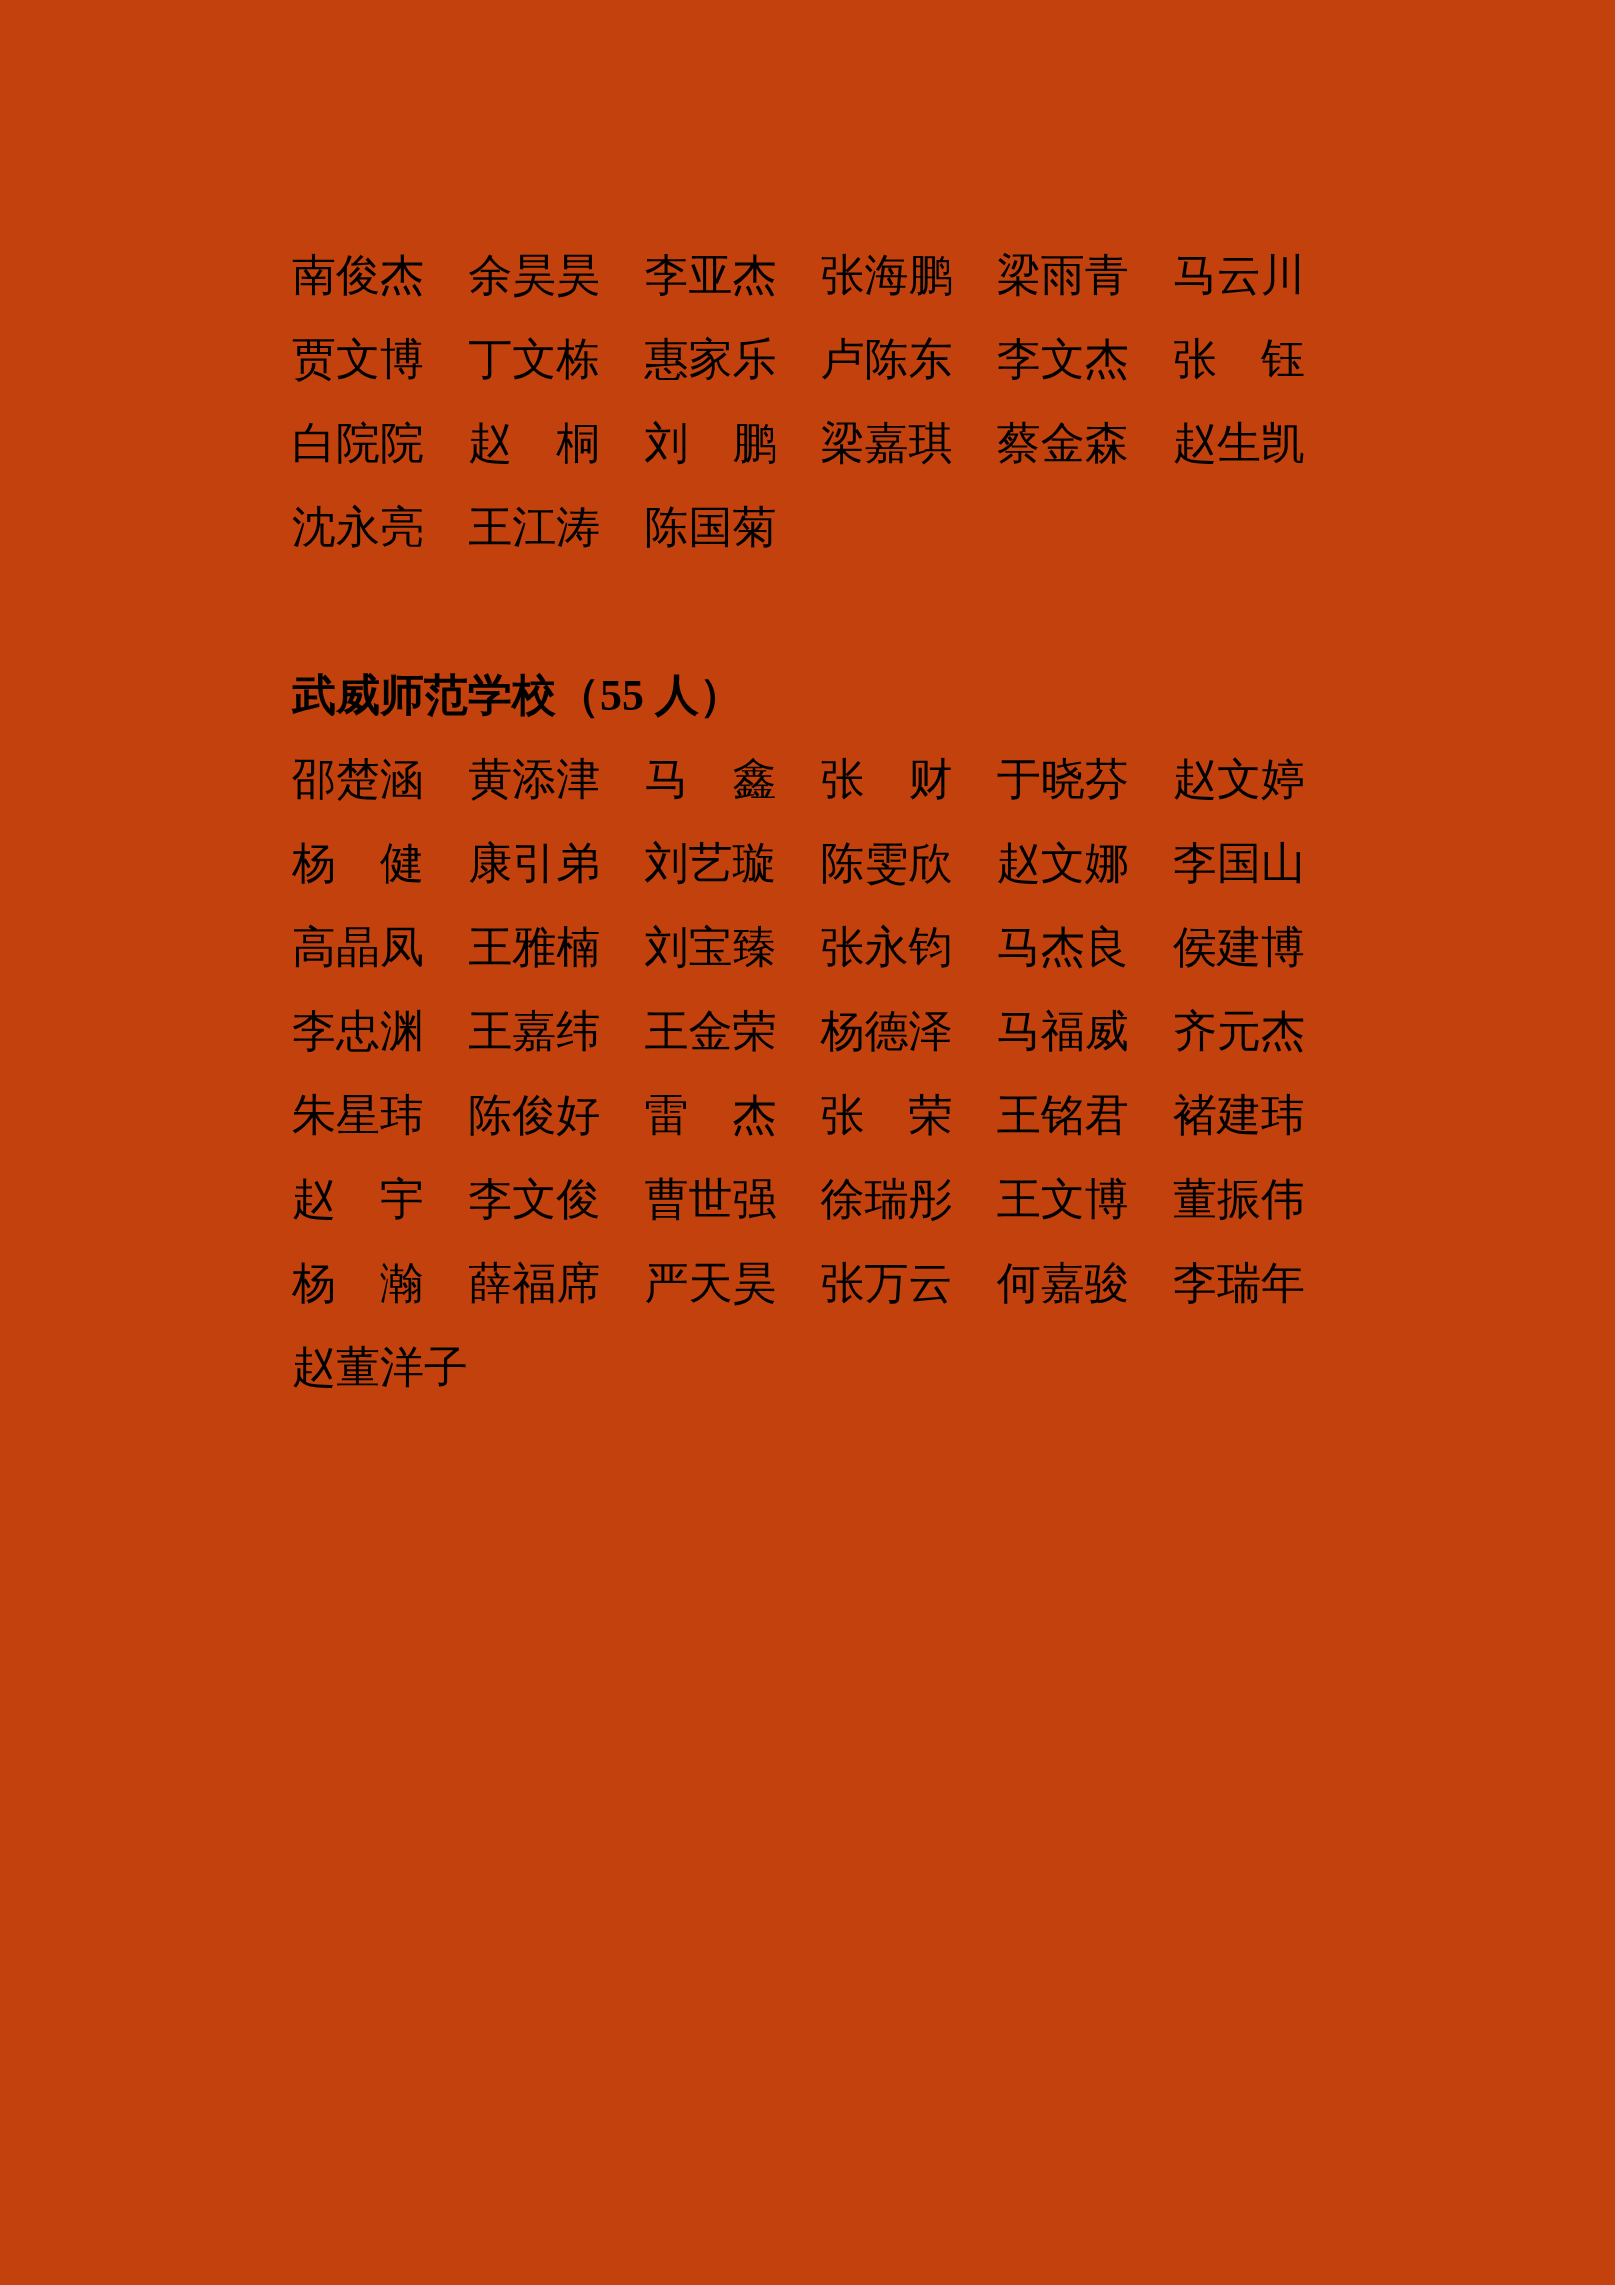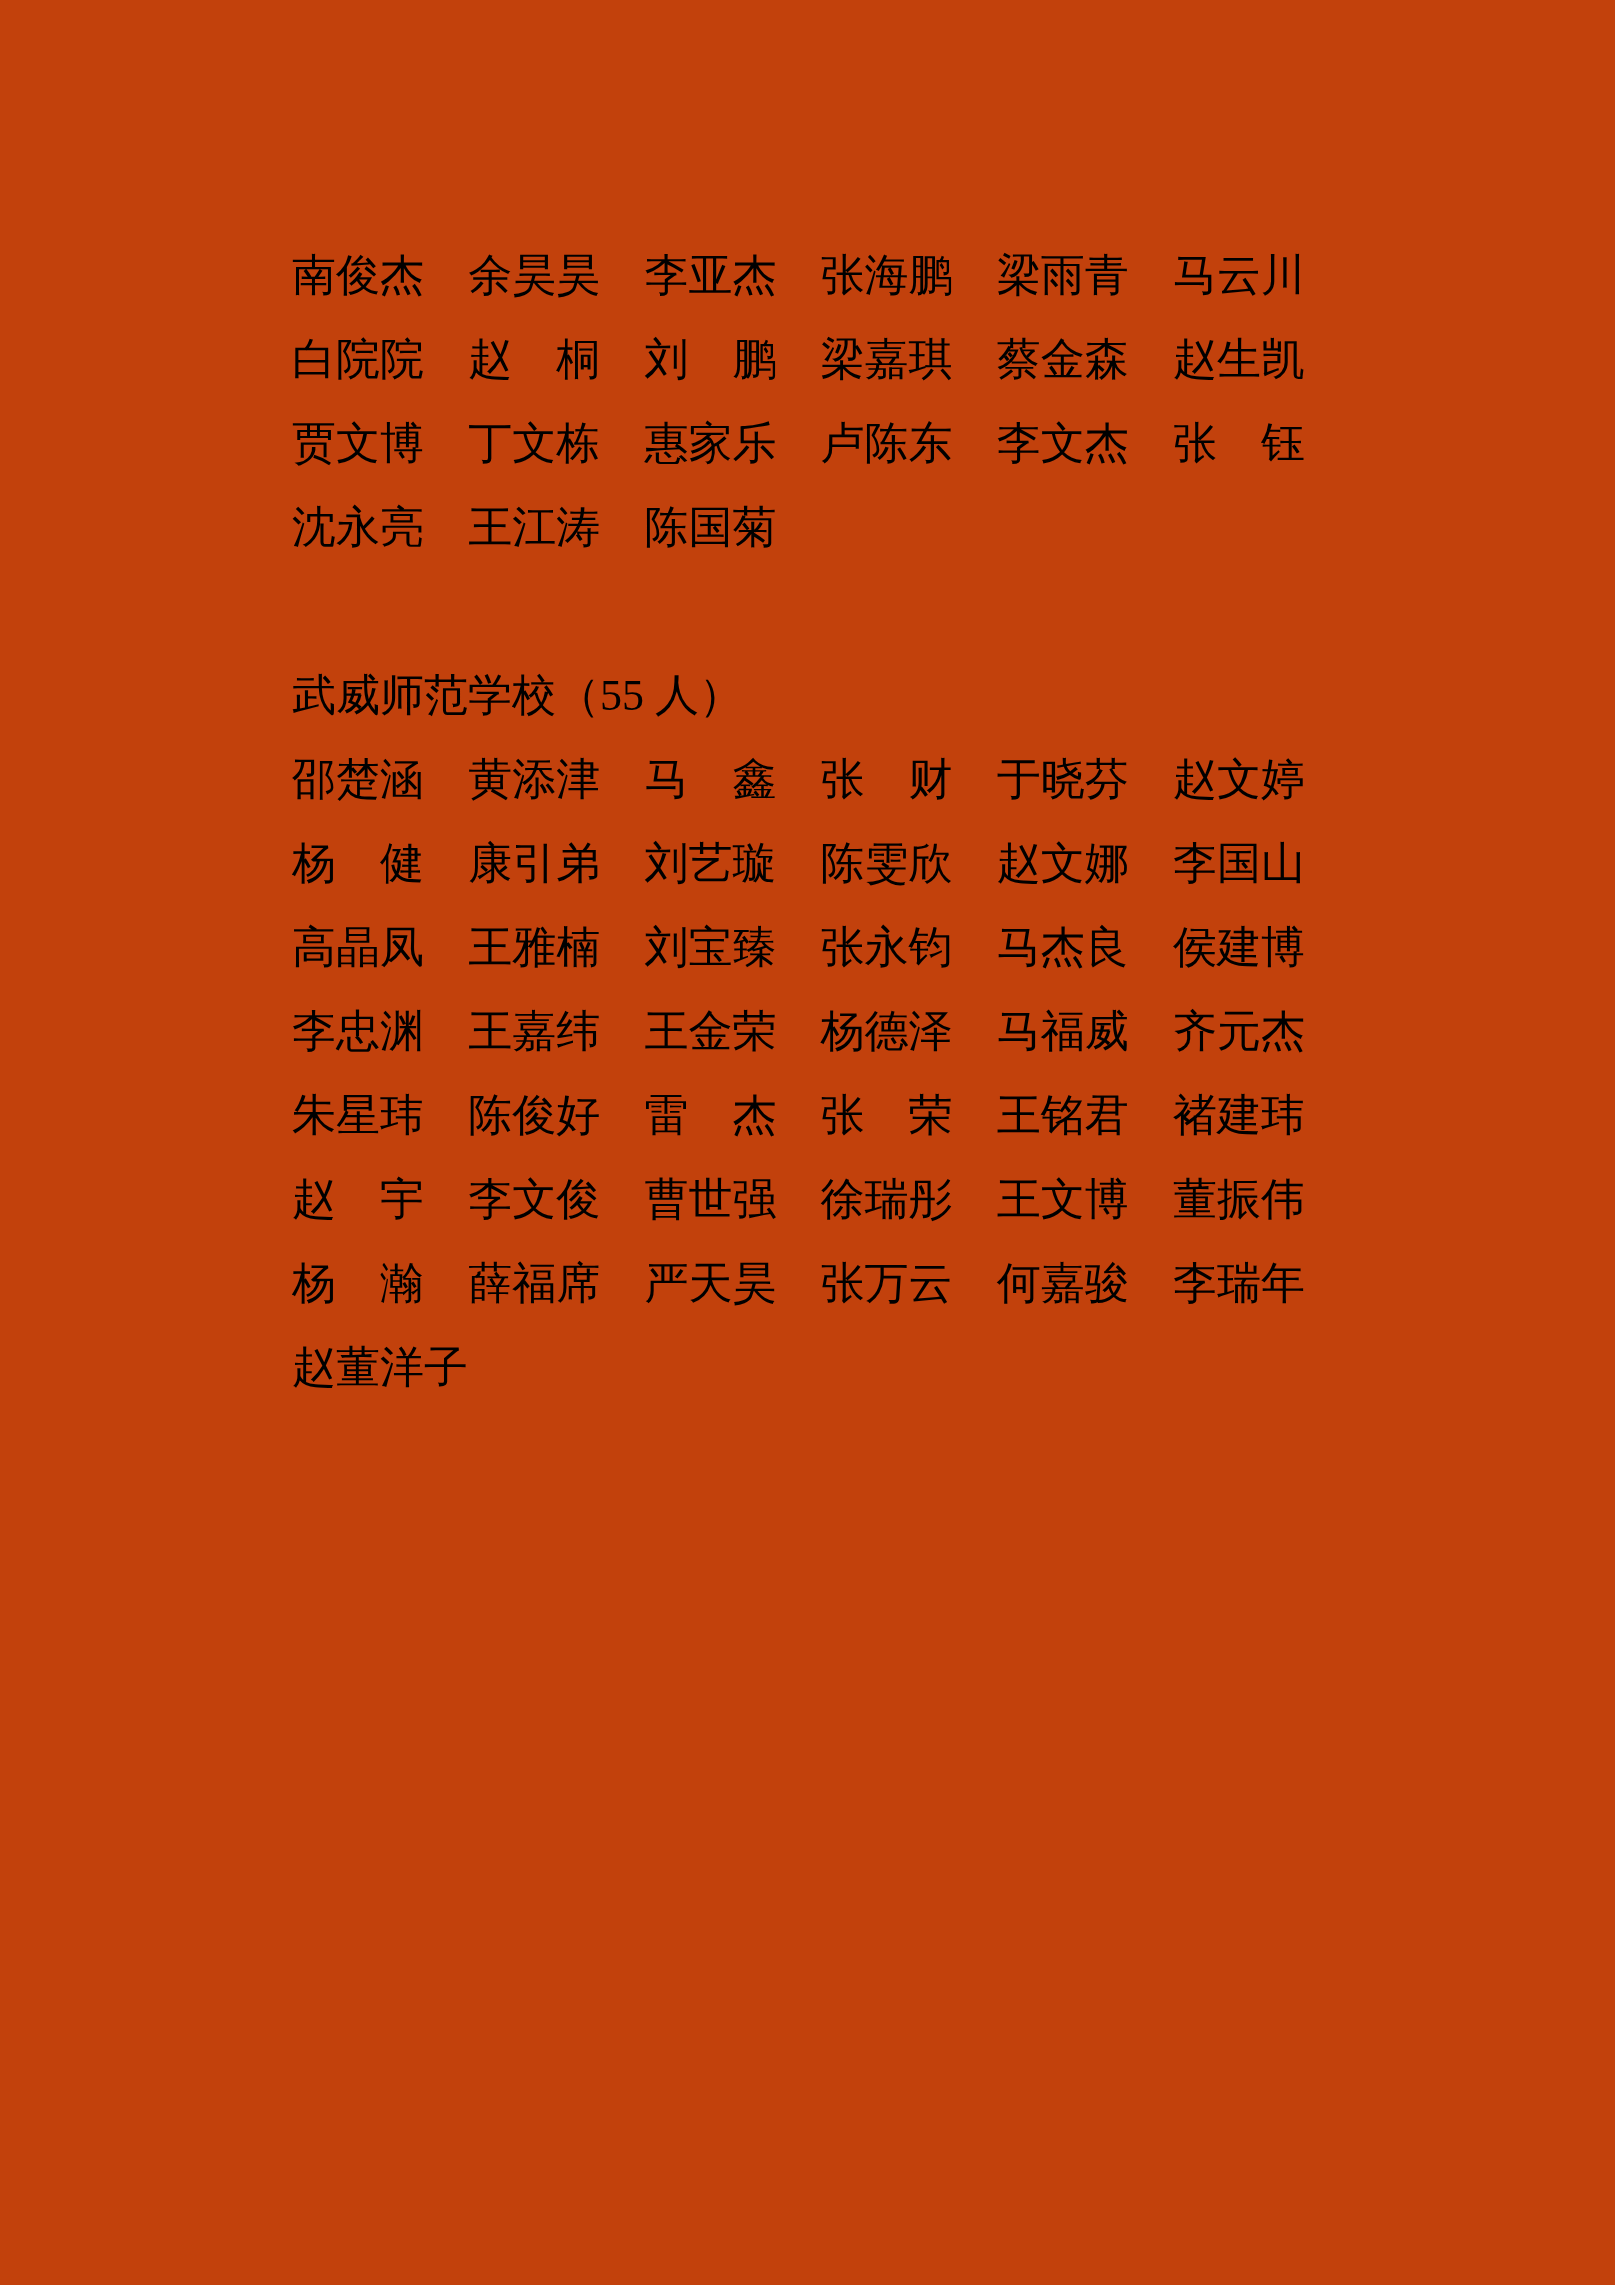--- a/index.html
+++ b/index.html
@@ -39,21 +39,21 @@
     line-height: 1;
     white-space: nowrap;
     letter-spacing: 0;
   }
   .school-heading {
     margin: 84px 0 0 0;
     padding: 0;
     height: 84px;
     line-height: 84px;
     font-size: 44px;
-    font-weight: normal;
+    font-weight: bold;
     white-space: nowrap;
   }
   .section {
     margin: 0;
     padding: 0;
   }
 </style>
 </head>
 <body>
 
@@ -63,34 +63,34 @@
     <div class="section">
         <div class="row">
           <span class="name">南俊杰</span>
           <span class="name">余昊昊</span>
           <span class="name">李亚杰</span>
           <span class="name">张海鹏</span>
           <span class="name">梁雨青</span>
           <span class="name">马云川</span>
         </div>
         <div class="row">
+          <span class="name">贾文博</span>
+          <span class="name">丁文栋</span>
+          <span class="name">惠家乐</span>
+          <span class="name">卢陈东</span>
+          <span class="name">李文杰</span>
+          <span class="name">张　钰</span>
+        </div>
+        <div class="row">
           <span class="name">白院院</span>
           <span class="name">赵　桐</span>
           <span class="name">刘　鹏</span>
           <span class="name">梁嘉琪</span>
           <span class="name">蔡金森</span>
           <span class="name">赵生凯</span>
-        </div>
-        <div class="row">
-          <span class="name">贾文博</span>
-          <span class="name">丁文栋</span>
-          <span class="name">惠家乐</span>
-          <span class="name">卢陈东</span>
-          <span class="name">李文杰</span>
-          <span class="name">张　钰</span>
         </div>
         <div class="row">
           <span class="name">沈永亮</span>
           <span class="name">王江涛</span>
           <span class="name">陈国菊</span>
         </div>
       </div>
 
     <h2 class="school-heading">武威师范学校（55 人）</h2>
 

